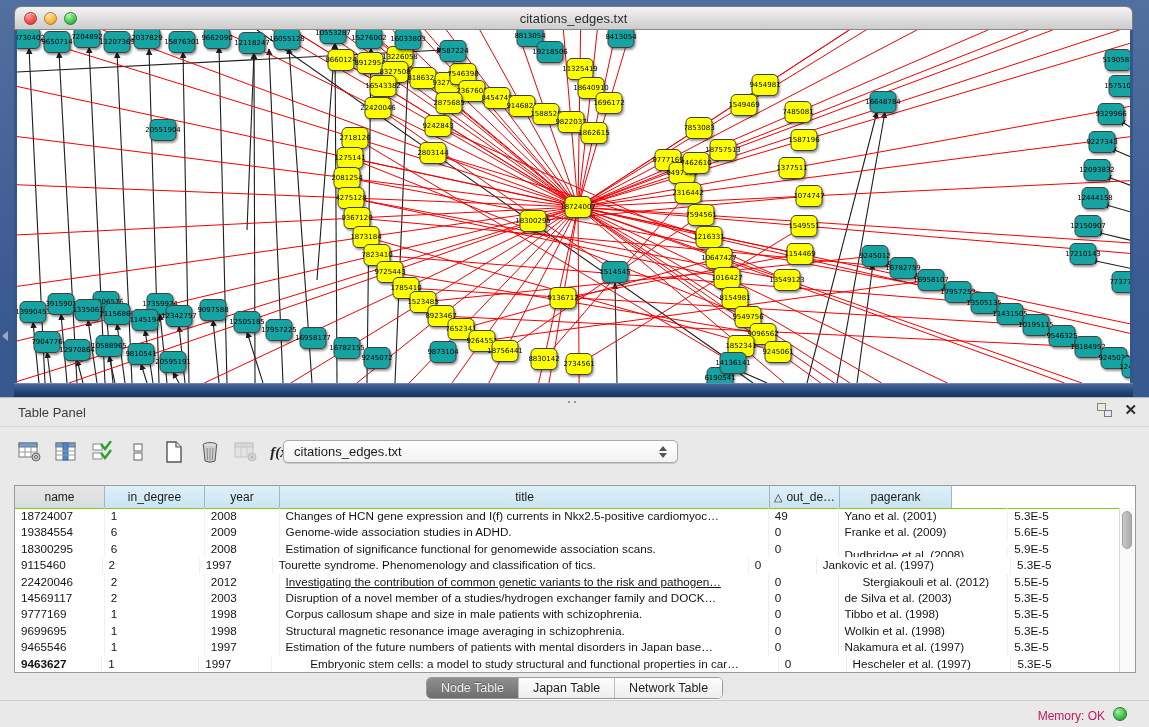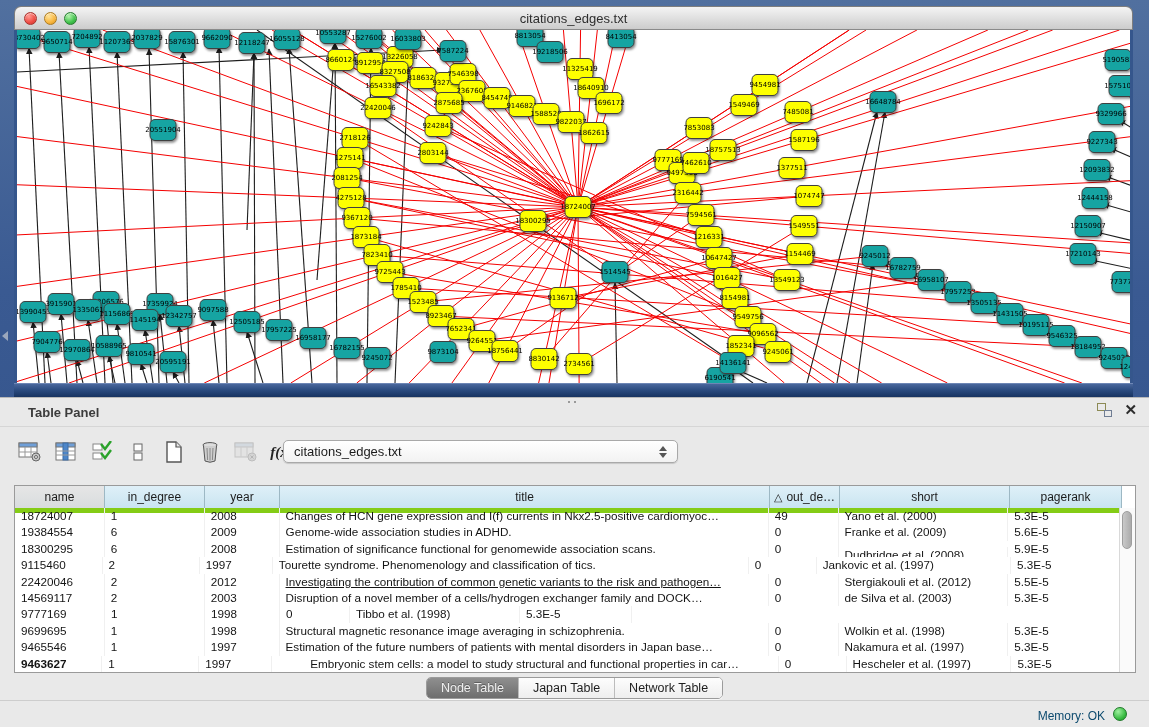--- a/index.html
+++ b/index.html
@@ -31,21 +31,21 @@
     height:14px;
     background:linear-gradient(#49679c,#2a4a7e 45%,#142f5c);
     border-top:1px solid #6d86b5;
   }
   #net{display:block;width:100%;height:100%;}
   .edge-marker{position:absolute;left:2px;top:331px;width:0;height:0;
     border-top:5px solid transparent;border-bottom:5px solid transparent;border-right:6px solid #9aa7bd;}
   
   #table-panel{position:absolute;left:0;top:397px;width:1149px;height:330px;background:#e9e9e9;border-top:1px solid #b9b9b9;}
   .tp-header{height:28px;position:relative;border-bottom:1px solid #d6d6d6;}
-  .tp-title{position:absolute;left:28px;top:7px;font-size:13px;color:#3c3c3c;font-weight:bold;}
+  .tp-title{position:absolute;left:18px;top:7px;font-size:13px;color:#3c3c3c;}
   .tp-grip{position:absolute;left:566px;top:2px;width:12px;height:5px;
     background:radial-gradient(circle at 3px 2px,#9a9a9a 1.3px,transparent 1.5px),
                radial-gradient(circle at 9px 2px,#9a9a9a 1.3px,transparent 1.5px);}
   .tp-actions{position:absolute;right:12px;top:5px;display:flex;gap:12px;align-items:center;}
   .float-icon{width:15px;height:14px;position:relative;}
   .float-icon .sq1,.float-icon .sq2{position:absolute;box-sizing:border-box;border:1.5px solid #8c8a55;background:transparent;}
   .float-icon .sq1{width:9px;height:8px;left:0;top:0;}
   .float-icon .sq2{width:8px;height:7px;right:0;bottom:0;border-color:#6f7d93;}
   .close-x{font-size:15px;font-weight:bold;color:#2d2d2d;line-height:14px;cursor:default;}
   
@@ -60,39 +60,39 @@
     border:1px solid #a9a9a9;border-radius:5px;
     box-shadow:0 1px 1px rgba(0,0,0,.15);
     display:flex;align-items:center;padding:0 10px;font-size:13px;color:#1c1c1c;
   }
   .combo .arrows{margin-left:auto;display:flex;flex-direction:column;gap:2px;}
   .combo .arrows i{display:block;width:0;height:0;border-left:4px solid transparent;border-right:4px solid transparent;}
   .combo .arrows i.up{border-bottom:5px solid #555;}
   .combo .arrows i.down{border-top:5px solid #555;}
   
   .tablebox{position:absolute;left:14px;top:87px;width:1122px;height:188px;background:#fff;border:1px solid #9a9a9a;box-sizing:border-box;overflow:hidden;}
-  .thead{display:flex;height:22px;border-bottom:5px solid #84cc16;}
+  .thead{display:flex;height:22px;border-bottom:1px solid #84cc16;}
   .th{box-sizing:border-box;border-right:1px solid #9db8c4;background:linear-gradient(#dff0f8,#c9e4f0);
       font-size:12px;color:#1c1c1c;display:flex;align-items:center;justify-content:center;overflow:hidden;white-space:nowrap;}
   .th.shaded{background:linear-gradient(#e6e6e6,#d8dcde);}
   .sort-glyph{margin-right:4px;font-size:11px;}
   .trows{position:absolute;left:0;top:22px;right:15px;bottom:0;}
   .tr{display:flex;height:16.4px;line-height:16.4px;}
   .td{box-sizing:border-box;padding:0 0 0 6px;font-size:11.7px;color:#141414;white-space:nowrap;overflow:hidden;border-right:1px solid #f0f0f0;}
   .vscroll{position:absolute;right:0;top:22px;bottom:0;width:15px;background:#fafafa;border-left:1px solid #d9d9d9;}
   .vthumb{position:absolute;left:2px;top:3px;width:10px;height:38px;border-radius:6px;background:linear-gradient(90deg,#c9c9c9,#ababab);border:1px solid #9e9e9e;box-sizing:border-box;}
   
   .tabs{position:absolute;left:0;top:279px;width:1149px;display:flex;justify-content:center;}
   .seg{display:flex;border:1px solid #9b9b9b;border-radius:5px;overflow:hidden;background:#fff;box-shadow:0 1px 0 rgba(255,255,255,.7);}
   .seg-btn{font-size:12.5px;padding:3px 14px;background:linear-gradient(#fdfdfd,#eeeeee);color:#1e1e1e;border:none;border-left:1px solid #bcbcbc;}
   .seg-btn:first-child{border-left:none;}
   .seg-btn.selected{background:linear-gradient(#8f8f8f,#6e6e6e);color:#efefef;text-shadow:0 -1px 0 rgba(0,0,0,.3);}
   
   .statusbar{position:absolute;left:0;top:302px;width:1149px;height:28px;border-top:1px solid #cdcdcd;}
-  .mem-label{position:absolute;right:44px;top:8px;font-size:12px;color:#0c4a6e;}
+  .mem-label{position:absolute;right:44px;top:8px;font-size:12px;color:#be185d;}
   .mem-dot{position:absolute;right:22px;top:6px;width:14px;height:14px;border-radius:50%;
     background:radial-gradient(circle at 35% 30%,#9ff09f,#35b93f 65%,#249330);border:1px solid #1f7a29;box-sizing:border-box;}
 </style>
 </head>
 <body>
 
 <div id="graph-window">
   <div class="titlebar">
     <div class="lights">
       <span class="light red"></span>
@@ -915,31 +915,30 @@
     </div>
   </div>
 
   <div class="tablebox">
     <div class="thead" id="thead">
         <div class="th shaded" style="width: 90px;">name</div>
         <div class="th" style="width: 100px;">in_degree</div>
         <div class="th" style="width: 75px;">year</div>
         <div class="th" style="width: 490px;">title</div>
         <div class="th" style="width: 70px;"><span class="sort-glyph">△</span>out_de…</div>
-        <div class="th" style="width: 170px;">short</div>
         <div class="th" style="width: 112px;">pagerank</div>
       </div>
     <div class="trows" id="trows">
         <div class="tr">
           <div class="td" style="width: 90px;">18724007</div>
           <div class="td" style="width: 100px;">1</div>
           <div class="td" style="width: 75px;">2008</div>
           <div class="td" style="width: 490px;">Changes of HCN gene expression and I(f) currents in Nkx2.5-positive cardiomyoc…</div>
           <div class="td" style="width: 70px;">49</div>
-          <div class="td" style="width: 170px;">Yano et al. (2000)</div>
+          <div class="td" style="width: 170px;">Yano et al. (2001)</div>
           <div class="td" style="width: 112px;">5.3E-5</div>
         </div>
         <div class="tr">
           <div class="td" style="width: 90px;">19384554</div>
           <div class="td" style="width: 100px;">6</div>
           <div class="td" style="width: 75px;">2009</div>
           <div class="td" style="width: 490px;">Genome-wide association studies in ADHD.</div>
           <div class="td" style="width: 70px;">0</div>
           <div class="td" style="width: 170px;">Franke et al. (2009)</div>
           <div class="td" style="width: 112px;">5.6E-5</div>
@@ -961,36 +960,37 @@
           <div class="td" style="width: 70px;">0</div>
           <div class="td" style="width: 200px;">Jankovic et al. (1997)</div>
           <div class="td" style="width: 112px;">5.3E-5</div>
         </div>
         <div class="tr">
           <div class="td" style="width: 90px;">22420046</div>
           <div class="td" style="width: 100px;">2</div>
           <div class="td" style="width: 75px;">2012</div>
           <div class="td" style="width: 490px; text-decoration: underline;">Investigating the contribution of common genetic variants to the risk and pathogen…</div>
           <div class="td" style="width: 70px;">0</div>
-          <div class="td" style="width: 170px;">Stergiakouli et al. (2012)</div>
+          <div class="td" style="width: 170px; text-align: center;">Stergiakouli et al. (2012)</div>
           <div class="td" style="width: 112px;">5.5E-5</div>
         </div>
         <div class="tr">
           <div class="td" style="width: 90px;">14569117</div>
           <div class="td" style="width: 100px;">2</div>
           <div class="td" style="width: 75px;">2003</div>
-          <div class="td" style="width: 490px;">Disruption of a novel member of a cells/hydrogen exchanger family and DOCK…</div>
+          <div class="td" style="width: 490px;">Disruption of a novel member of a studies/hydrogen exchanger family and DOCK…</div>
           <div class="td" style="width: 70px;">0</div>
           <div class="td" style="width: 170px;">de Silva et al. (2003)</div>
           <div class="td" style="width: 112px;">5.3E-5</div>
         </div>
         <div class="tr">
           <div class="td" style="width: 90px;">9777169</div>
           <div class="td" style="width: 100px;">1</div>
           <div class="td" style="width: 75px;">1998</div>
+          <div class="td" style="width: 490px;">Corpus callosum shape and size in male patients with schizophrenia.</div>
           <div class="td" style="width: 70px;">0</div>
           <div class="td" style="width: 170px;">Tibbo et al. (1998)</div>
           <div class="td" style="width: 112px;">5.3E-5</div>
         </div>
         <div class="tr">
           <div class="td" style="width: 90px;">9699695</div>
           <div class="td" style="width: 100px;">1</div>
           <div class="td" style="width: 75px;">1998</div>
           <div class="td" style="width: 490px;">Structural magnetic resonance image averaging in schizophrenia.</div>
           <div class="td" style="width: 70px;">0</div>

